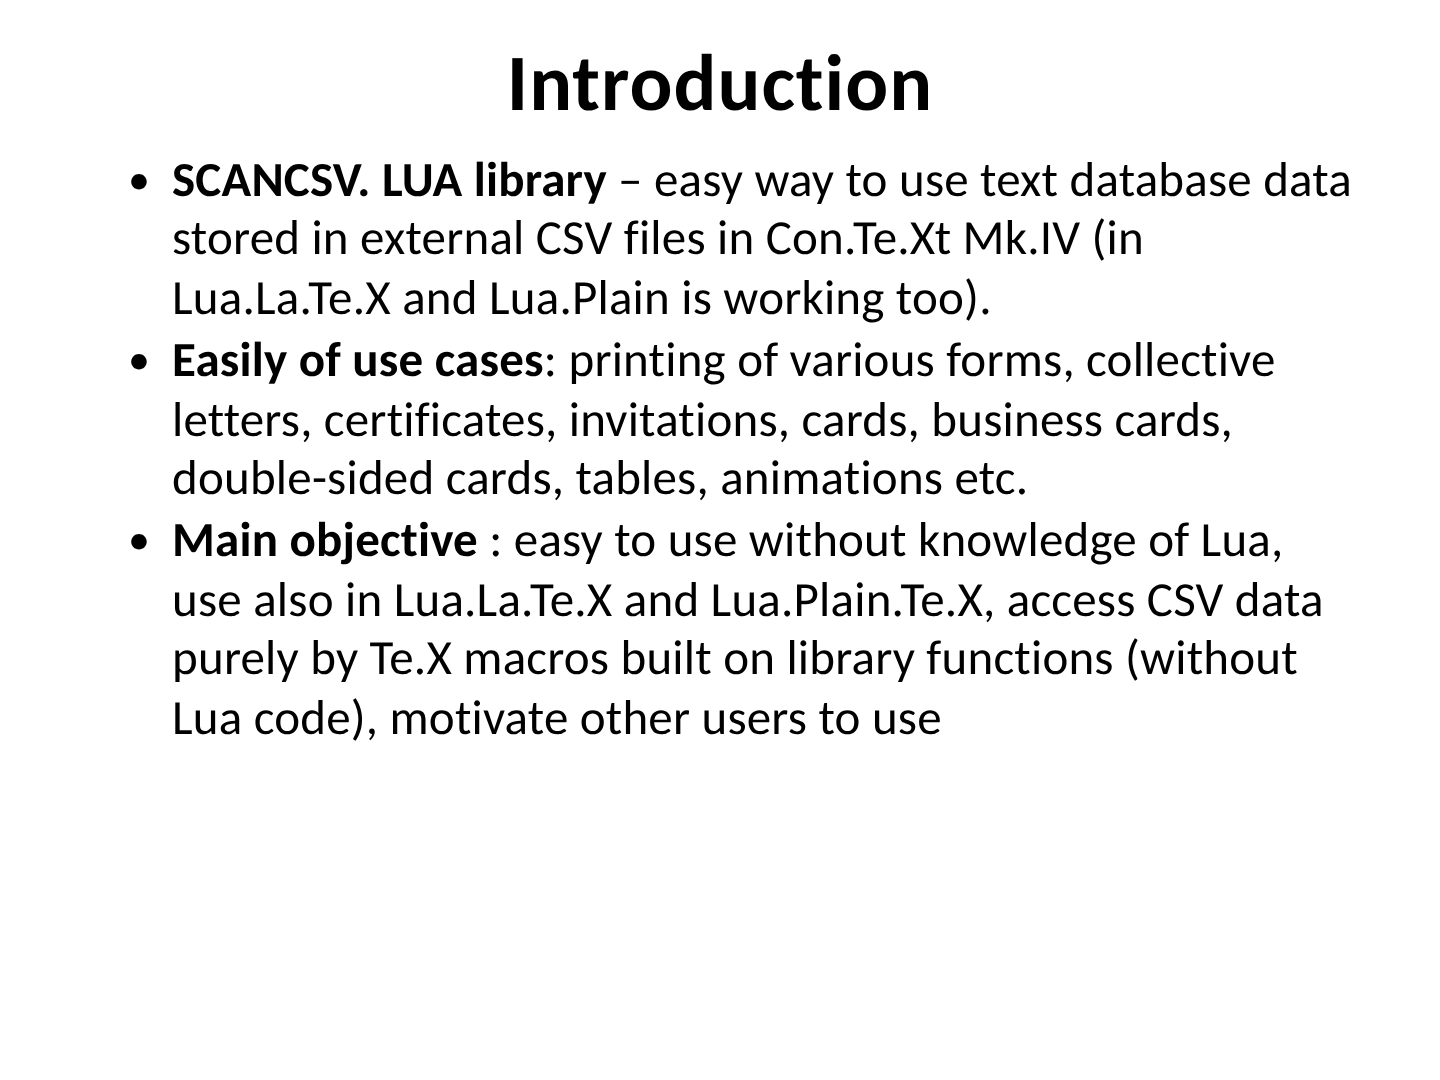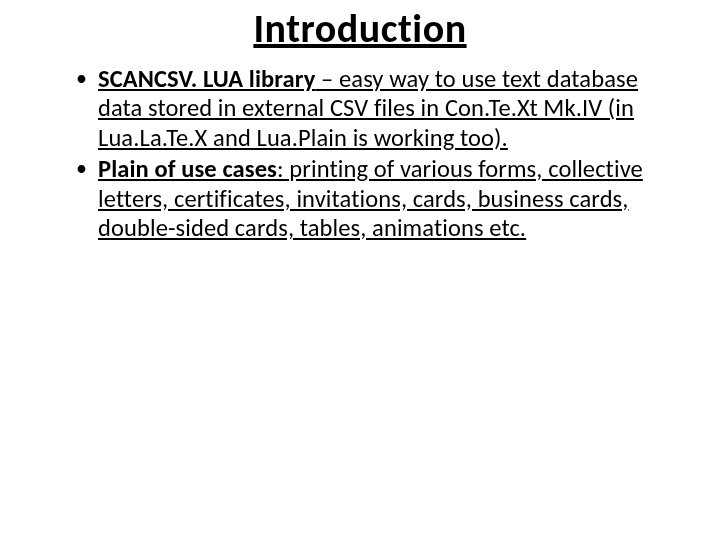--- a/index.html
+++ b/index.html
@@ -8,33 +8,32 @@
     width: 720px;
     height: 540px;
     background: #fff;
     font-family: Calibri, "Segoe UI", Arial, sans-serif;
     color: #000;
     overflow: hidden;
   }
   .slide {
     width: 100%;
     height: 100%;
-    padding: 4px 40px 20px 40px;
-    text-decoration: underline;
+    padding: 17px 40px 20px 40px;
   }
   .title {
     font-size: 40px;
     font-weight: 700;
     text-align: center;
     margin: 0 0 10px 0;
     letter-spacing: 0.5px;
   }
   ul.bullets {
     list-style: none;
-    margin: 12px;
+    margin: 0;
     padding: 0 0 0 24px;
   }
   ul.bullets li {
     position: relative;
     padding-left: 22px;
     font-size: 24.5px;
     line-height: 1.2;
     margin-bottom: 2px;
     letter-spacing: 0.1px;
   }
@@ -51,16 +50,19 @@
 </head>
 <body>
 
 <div class="slide">
   <h1 class="title">Introduction</h1>
   <ul class="bullets">
     <li>
       <span class="b">SCANCSV. LUA library</span><span> – easy way to use text database data stored in external CSV files in Con.Te.Xt Mk.IV (in Lua.La.Te.X and Lua.Plain is working too).</span>
     </li>
     <li>
-      <span class="b">Plain of use cases</span><span>: printing of various forms, collective letters, certificates, invitations, cards, business cards, double-sided cards, tables, animations etc.</span>
+      <span class="b">Easily of use cases</span><span>: printing of various forms, collective letters, certificates, invitations, cards, business cards, double-sided cards, tables, animations etc.</span>
+    </li>
+    <li>
+      <span class="b">Main objective </span><span>: easy to use without knowledge of Lua, use also in Lua.La.Te.X  and Lua.Plain.Te.X, access CSV data purely by Te.X macros built on library functions (without Lua code), motivate other users to use</span>
     </li>
   </ul>
 </div>
 
 </body></html>

